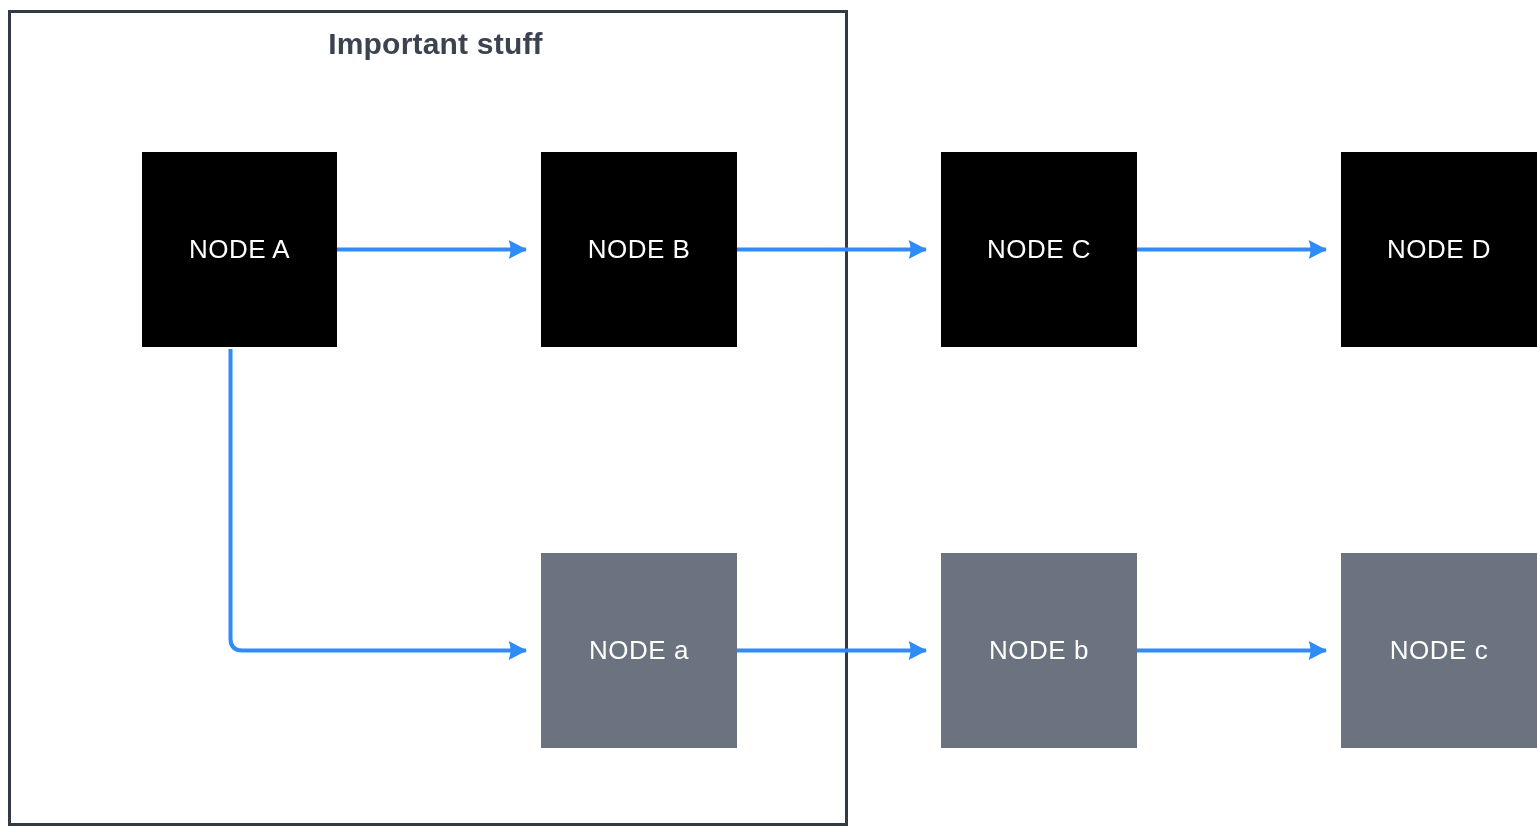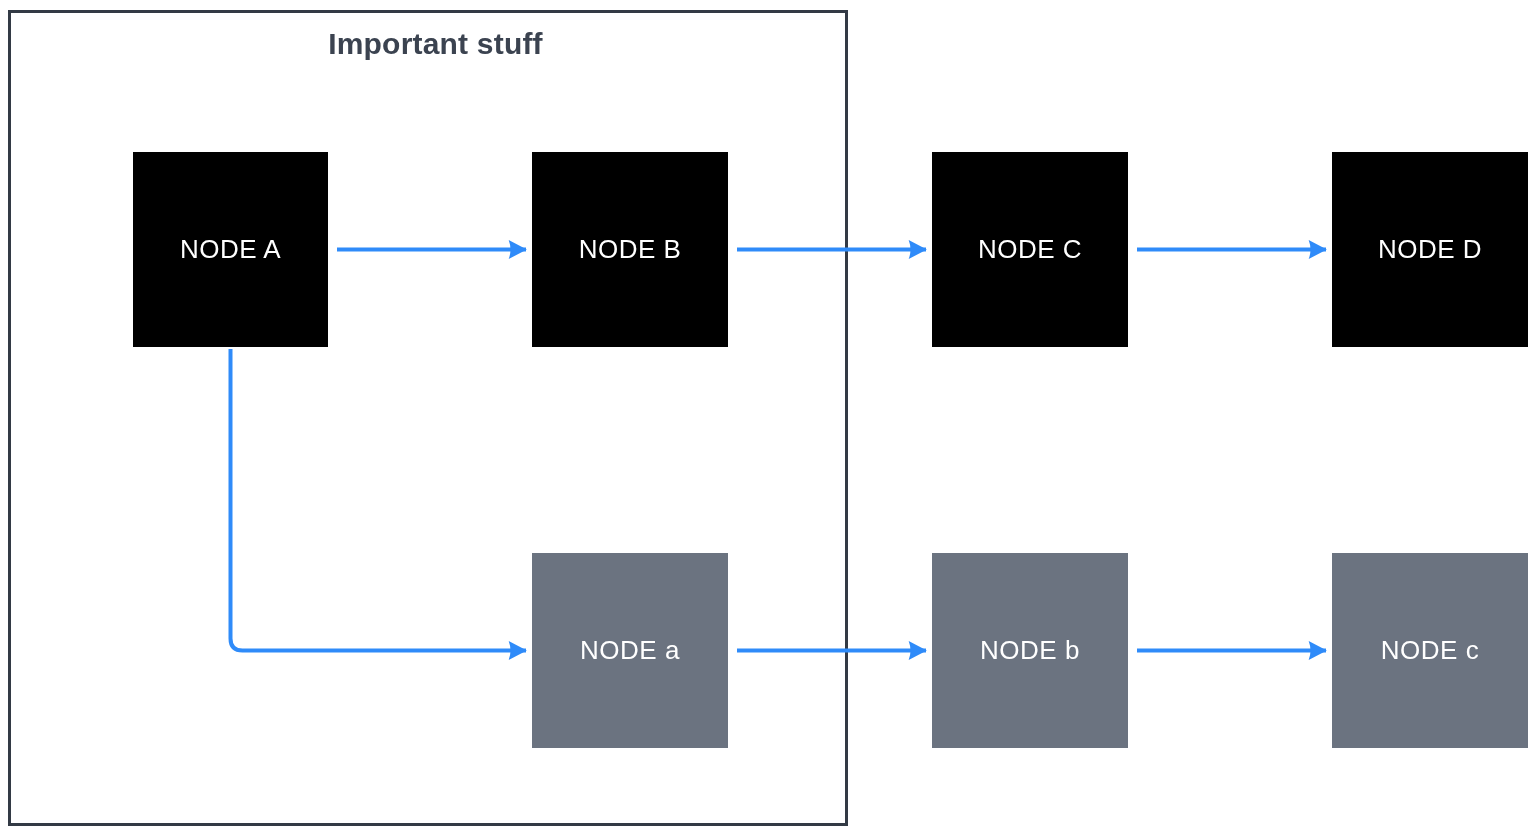--- a/index.html
+++ b/index.html
@@ -32,21 +32,21 @@
     top: 14px;
     left: 0;
     right: 17px;
     text-align: center;
     font-size: 30px;
     font-weight: 600;
     letter-spacing: 0.2px;
     color: var(--title-text);
     margin-left: 32px;
   }
-  .nodes-layer { position: absolute; inset: 0; z-index: 2; }
+  .nodes-layer { position: absolute; inset: 0; z-index: 2; margin-left: 9px; }
   .node {
     position: absolute;
     display: flex;
     align-items: center;
     justify-content: center;
   }
   .node.black { background: var(--node-black); }
   .node.gray  { background: var(--node-gray); }
   .node-label {
     color: var(--node-text);

